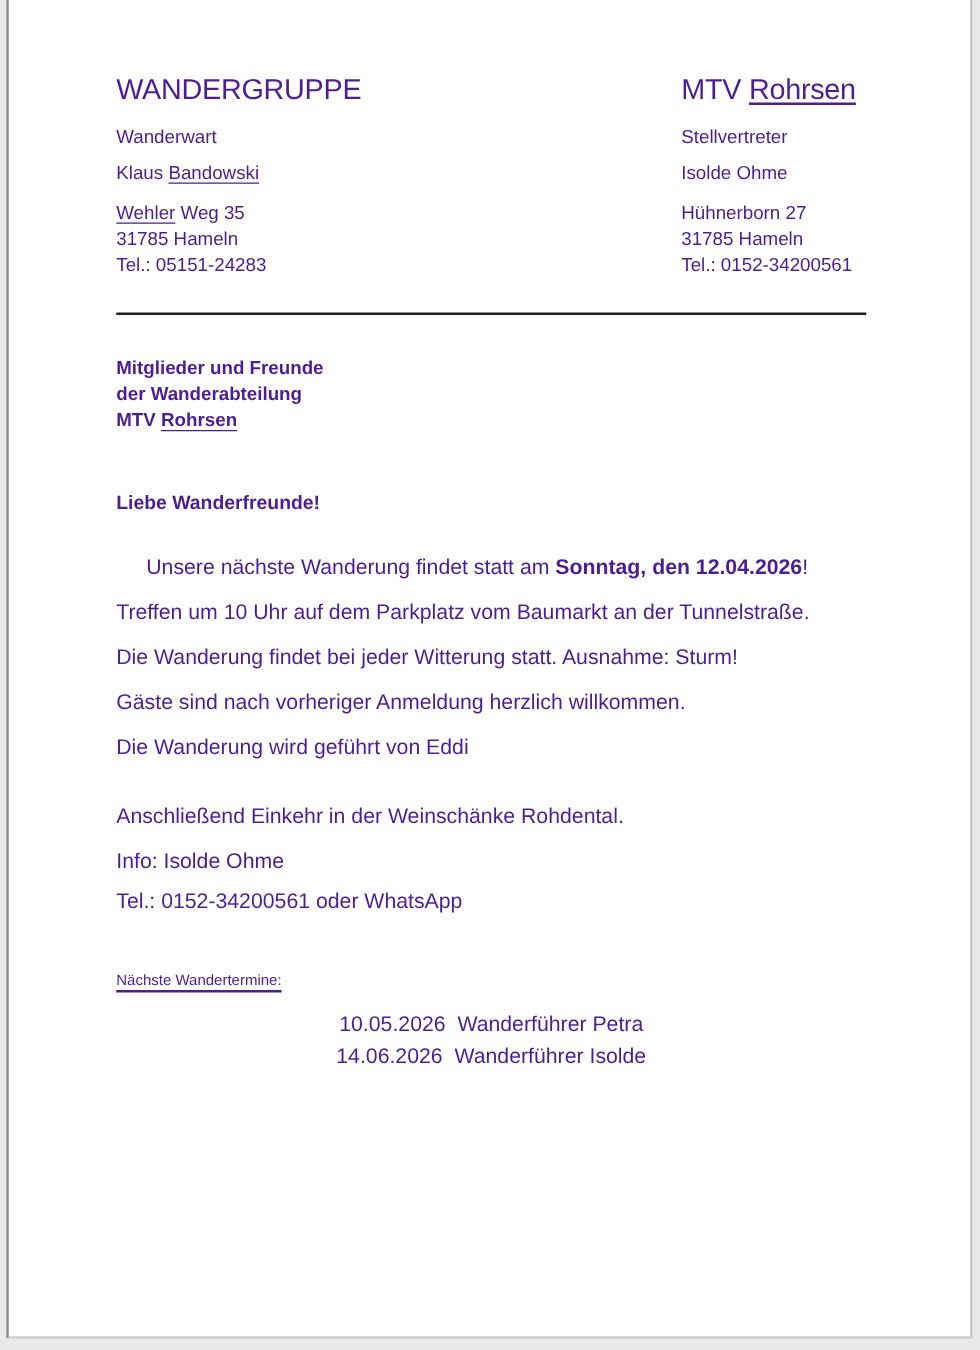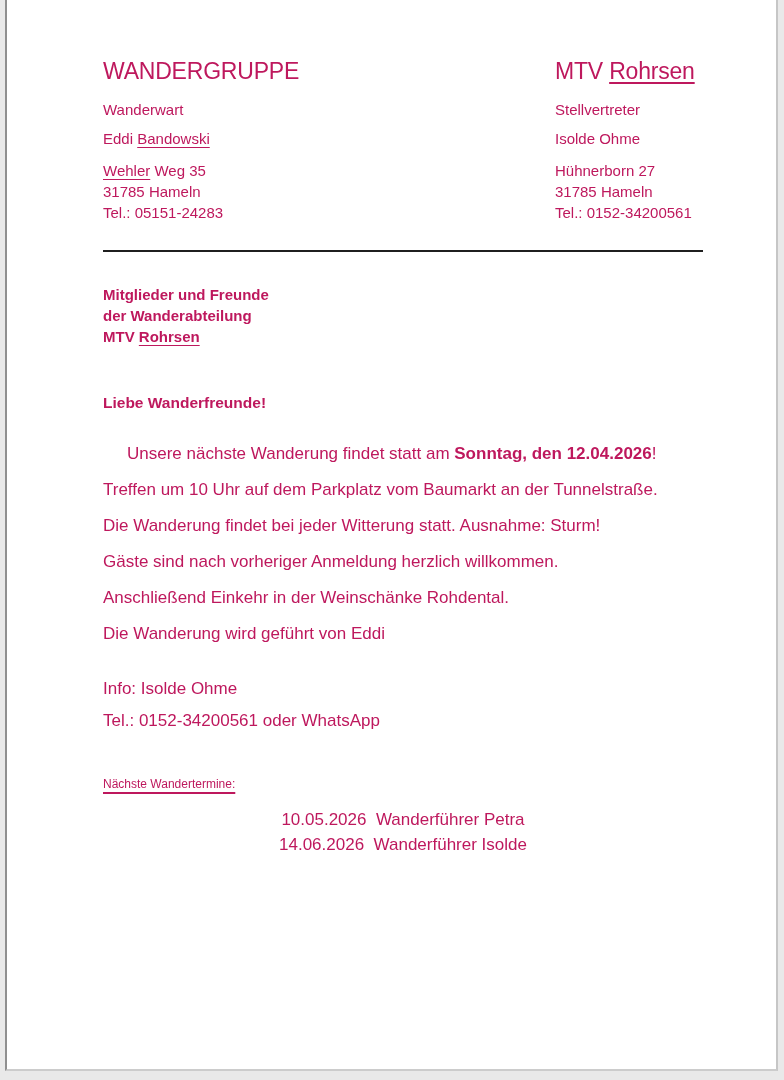--- a/index.html
+++ b/index.html
@@ -18,24 +18,24 @@
     width: 773px;
     height: 1071px;
     background: #ffffff;
     border-left: 2px solid #8f8f8f;
     border-right: 2px solid #c6c6c6;
     border-bottom: 2px solid #cccccc;
     box-sizing: border-box;
   }
   .content {
     position: absolute;
-    left: 96px;
+    left: 86px;
     top: 0;
     width: 600px;
-    color: #be185d;
+    color: #4c1d95;
   }
   
   .cols { display: flex; margin-top: 57px; }
   .col-l { width: 452px; flex: 0 0 452px; }
   .col-r { flex: 1; }
   .org-title {
     font-size: 23px;
     line-height: 28px;
     margin: 0 0 17px 0;
     letter-spacing: -0.2px;
@@ -102,21 +102,21 @@
 </head>
 <body>
 
 <div class="page">
   <div class="content">
 
     <div class="cols">
       <div class="col-l">
         <p class="org-title"><span>WANDERGRUPPE</span></p>
         <p class="role">Wanderwart</p>
-        <p class="name"><span>Eddi </span><span class="sq">Bandowski</span></p>
+        <p class="name"><span>Klaus </span><span class="sq">Bandowski</span></p>
         <div class="addr">
           <div><span class="sq">Wehler</span><span> Weg 35</span></div>
           <div>31785 Hameln</div>
           <div>Tel.: 05151-24283</div>
         </div>
       </div>
       <div class="col-r">
         <p class="org-title"><span>MTV </span><span class="sq">Rohrsen</span></p>
         <p class="role">Stellvertreter</p>
         <p class="name">Isolde Ohme</p>
@@ -137,22 +137,22 @@
     </div>
 
     <p class="salutation">Liebe Wanderfreunde!</p>
 
     <p class="body-par announce"><span>Unsere nächste Wanderung findet statt am </span><span class="bold">Sonntag, den 12.04.2026</span><span>!</span></p>
 
 
     <p class="body-par">Treffen um 10 Uhr auf dem Parkplatz vom Baumarkt an der Tunnelstraße.</p>
     <p class="body-par">Die Wanderung findet bei jeder Witterung statt. Ausnahme: Sturm!</p>
     <p class="body-par">Gäste sind nach vorheriger Anmeldung herzlich willkommen.</p>
+    <p class="body-par guide-par">Die Wanderung wird geführt von Eddi</p>
     <p class="body-par">Anschließend Einkehr in der Weinschänke Rohdental.</p>
-    <p class="body-par guide-par">Die Wanderung wird geführt von Eddi</p>
 
     <p class="body-par contact-info">Info: Isolde Ohme</p>
     <p class="body-par">Tel.: 0152-34200561 oder WhatsApp</p>
 
     <p class="termine-heading">Nächste Wandertermine:</p>
     <div class="termine-list">
       <div>10.05.2026  Wanderführer Petra</div>
       <div>14.06.2026  Wanderführer Isolde</div>
     </div>
 

